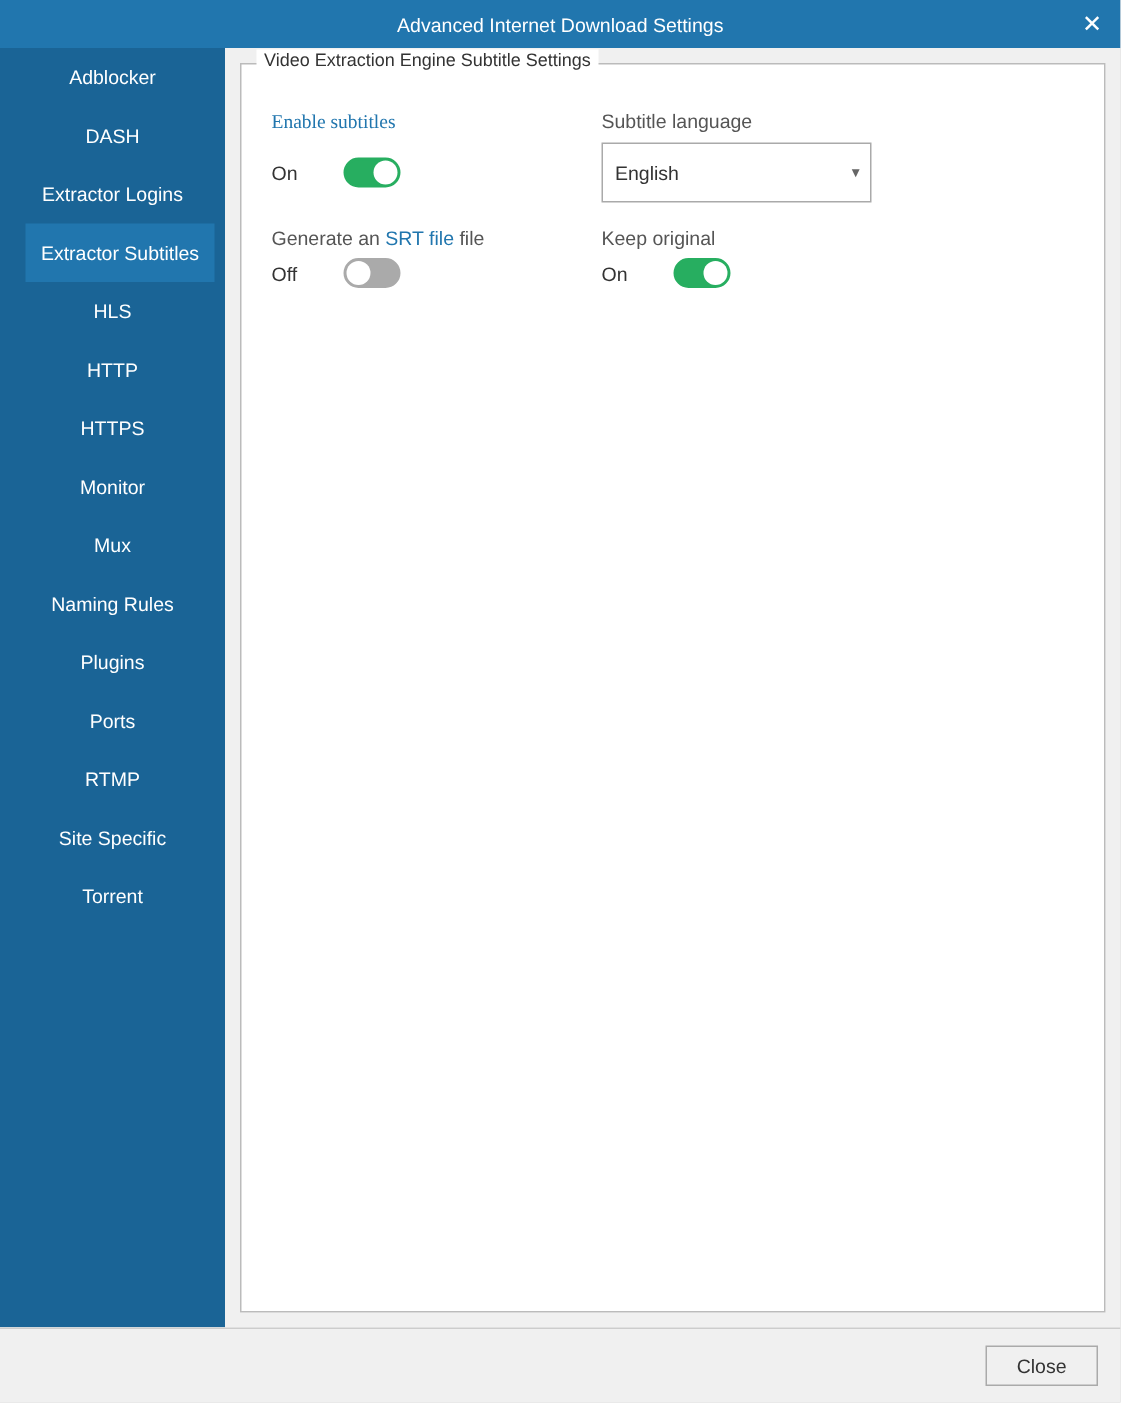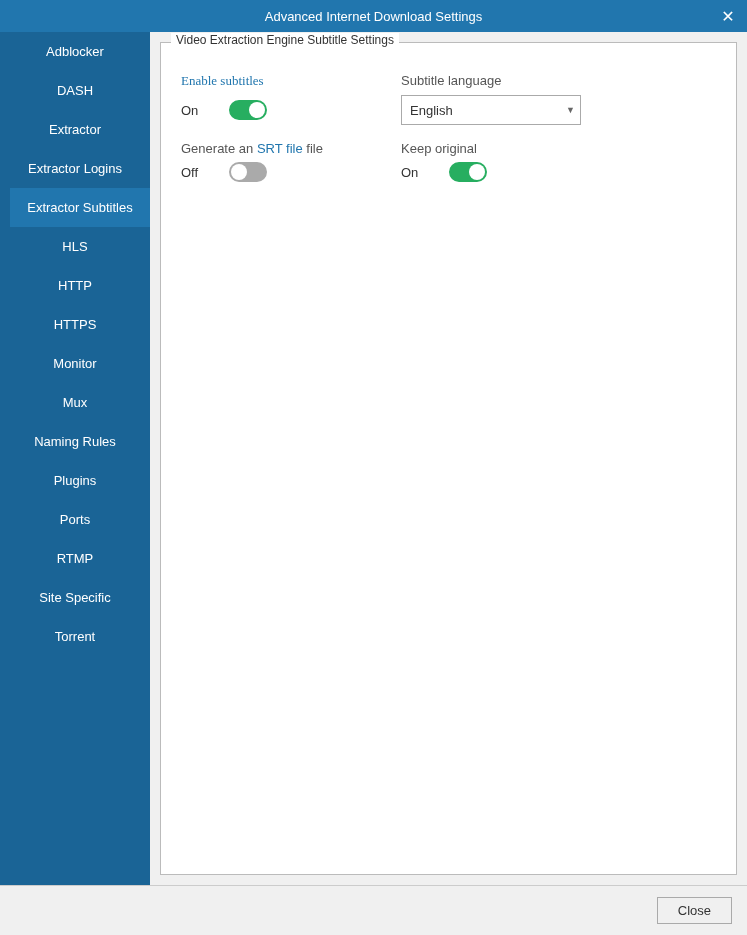--- a/index.html
+++ b/index.html
@@ -52,20 +52,21 @@
       display: flex;
       flex: 1;
       overflow: hidden;
     }
     .sidebar {
       background: #1a6496;
       width: 150px;
       flex-shrink: 0;
       display: flex;
       flex-direction: column;
+      align-items: center;
     }
     .sidebar-item {
       color: white;
       padding: 12px 10px;
       text-align: center;
       cursor: pointer;
       font-size: 13px;
       border-bottom: none;
     }
     .sidebar-item.active {
@@ -144,21 +145,21 @@
     }
     .toggle-track.off .toggle-thumb {
       left: 0px;
     }
     .toggle-label {
       font-size: 13px;
       color: #333;
       min-width: 28px;
     }
     .select-box {
-      height: 30px;
+      height: 40px;
       border: 1px solid #aaa;
       background: white;
       padding: 0 8px;
       font-size: 13px;
       color: #333;
       appearance: none;
       -webkit-appearance: none;
       width: 180px;
       cursor: pointer;
       background-image: none;
@@ -222,21 +223,20 @@
   <div class="title-bar">
     <span class="title-bar-title">Advanced Internet Download Settings</span>
     <button class="title-bar-close">✕</button>
   </div>
 
   <div class="main-content">
     <div class="sidebar">
 
     <div class="sidebar-item">Adblocker</div>
         <div class="sidebar-item">DASH</div>
-        <div class="sidebar-item">Extractor</div>
         <div class="sidebar-item">Extractor Logins</div>
         <div class="sidebar-item active">Extractor Subtitles</div>
         <div class="sidebar-item">HLS</div>
         <div class="sidebar-item">HTTP</div>
         <div class="sidebar-item">HTTPS</div>
         <div class="sidebar-item">Monitor</div>
         <div class="sidebar-item">Mux</div>
         <div class="sidebar-item">Naming Rules</div>
         <div class="sidebar-item">Plugins</div>
         <div class="sidebar-item">Ports</div>

